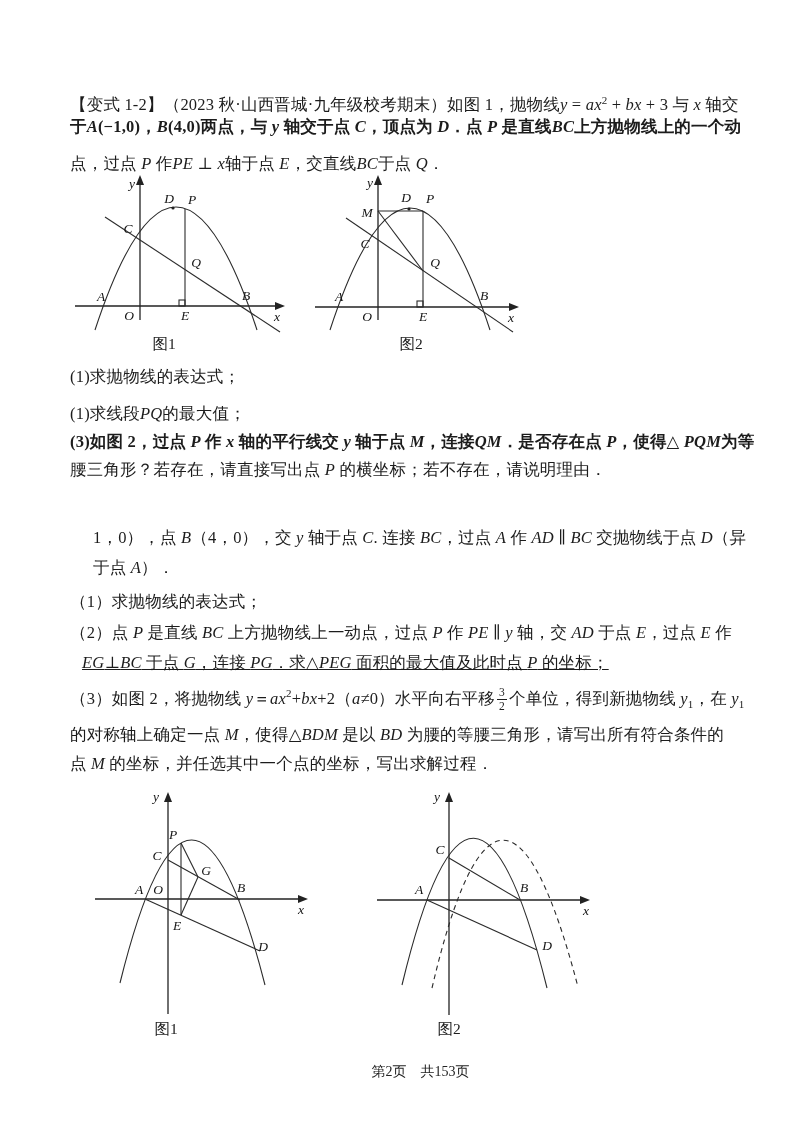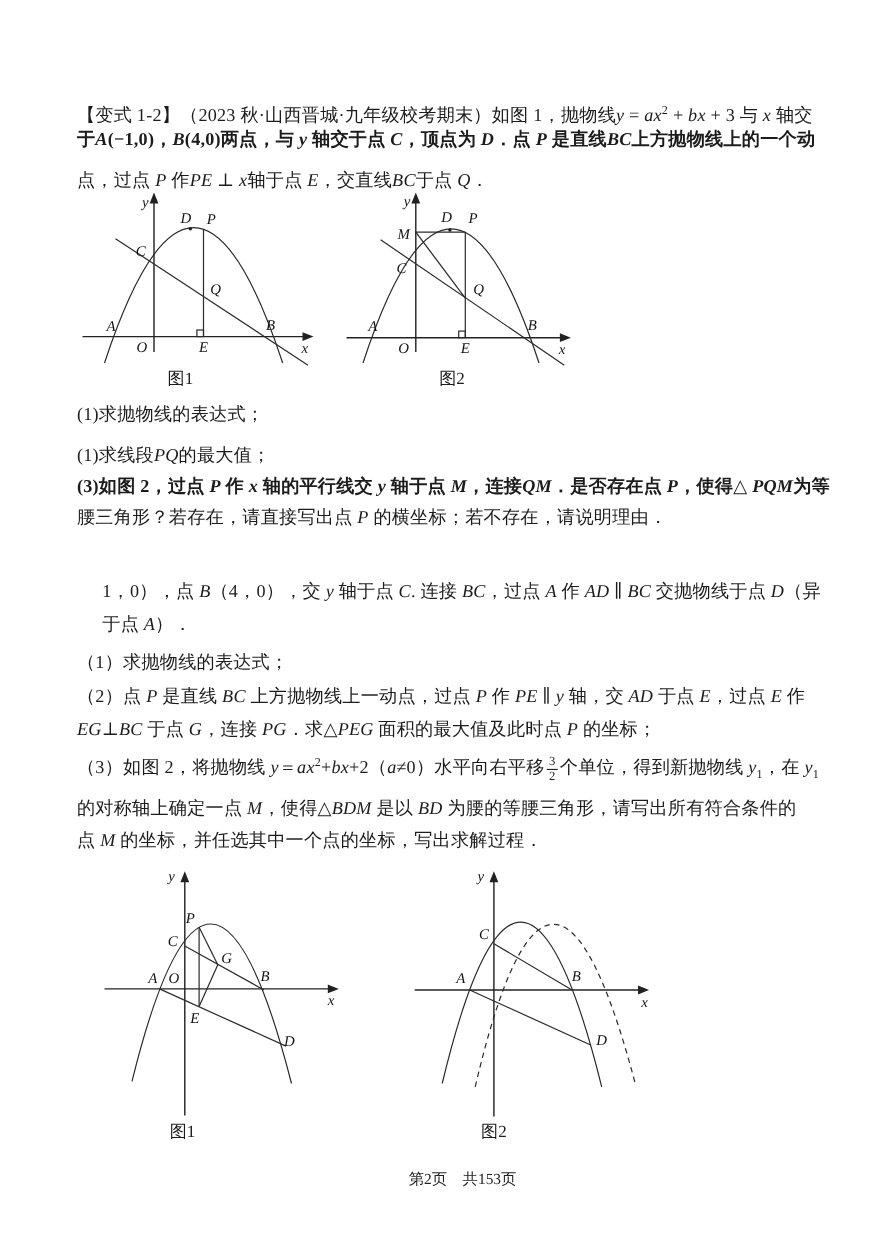--- a/index.html
+++ b/index.html
@@ -88,21 +88,21 @@
   <div class="line" style="left:70px;top:366px;"><span>(1)求抛物线的表达式；</span></div>
   <div class="line" style="left:70px;top:403px;"><span>(1)求线段</span><span class="i">PQ</span><span>的最大值；</span></div>
   <div class="line" style="left:70px;top:431px;font-weight:bold;"><span>(3)如图 2，过点 </span><span class="i">P</span><span> 作 </span><span class="i">x</span><span> 轴的平行线交 </span><span class="i">y</span><span> 轴于点 </span><span class="i">M</span><span>，连接</span><span class="i">QM</span><span>．是否存在点 </span><span class="i">P</span><span>，使得△ </span><span class="i">PQM</span><span>为等</span></div>
   <div class="line" style="left:70px;top:459px;"><span>腰三角形？若存在，请直接写出点 </span><span class="i">P</span><span> 的横坐标；若不存在，请说明理由．</span></div>
 
   <div class="line" style="left:93px;top:527px;"><span>1，0），点 </span><span class="i">B</span><span>（4，0），交 </span><span class="i">y</span><span> 轴于点 </span><span class="i">C</span><span>. 连接 </span><span class="i">BC</span><span>，过点 </span><span class="i">A</span><span> 作 </span><span class="i">AD</span><span> ∥ </span><span class="i">BC</span><span> 交抛物线于点 </span><span class="i">D</span><span>（异</span></div>
   <div class="line" style="left:93px;top:557px;"><span>于点 </span><span class="i">A</span><span>）．</span></div>
 
   <div class="line" style="left:70px;top:591px;"><span>（1）求抛物线的表达式；</span></div>
   <div class="line" style="left:70px;top:622px;"><span>（2）点 </span><span class="i">P</span><span> 是直线 </span><span class="i">BC</span><span> 上方抛物线上一动点，过点 </span><span class="i">P</span><span> 作 </span><span class="i">PE</span><span> ∥ </span><span class="i">y</span><span> 轴，交 </span><span class="i">AD</span><span> 于点 </span><span class="i">E</span><span>，过点 </span><span class="i">E</span><span> 作</span></div>
-  <div class="line" style="left:70px;top:652px;"><span class="i">EG</span><span>⊥</span><span class="i">BC</span><span> 于点 </span><span class="i">G</span><span>，连接 </span><span class="i">PG</span><span>．求△</span><span class="i">PEG</span><span> 面积的最大值及此时点 </span><span class="i">P</span><span> 的坐标；</span></div>
+  <div class="line" style="left:82px;top:652px;text-decoration:underline;"><span class="i">EG</span><span>⊥</span><span class="i">BC</span><span> 于点 </span><span class="i">G</span><span>，连接 </span><span class="i">PG</span><span>．求△</span><span class="i">PEG</span><span> 面积的最大值及此时点 </span><span class="i">P</span><span> 的坐标；</span></div>
   <div class="line" style="left:70px;top:686px;"><span>（3）如图 2，将抛物线 </span><span class="i">y</span><span>＝</span><span class="i">ax</span><span class="sup">2</span><span>+</span><span class="i">bx</span><span>+2（</span><span class="i">a</span><span>≠0）水平向右平移</span><span class="frac"><span class="num">3</span><span class="den">2</span></span><span>个单位，得到新抛物线 </span><span class="i">y</span><span class="sub">1</span><span>，在 </span><span class="i">y</span><span class="sub">1</span></div>
   <div class="line" style="left:70px;top:724px;"><span>的对称轴上确定一点 </span><span class="i">M</span><span>，使得△</span><span class="i">BDM</span><span> 是以 </span><span class="i">BD</span><span> 为腰的等腰三角形，请写出所有符合条件的</span></div>
   <div class="line" style="left:70px;top:753px;"><span>点 </span><span class="i">M</span><span> 的坐标，并任选其中一个点的坐标，写出求解过程．</span></div>
 
   <svg class="fig" style="left:85px;top:788px;" width="235" height="232" viewBox="0 0 235 232">
     <g>
       <path class="axis" d="M83 12 V226"></path>
         <polygon class="arrow" points="83,4 79,14 87,14"></polygon>
       <path class="axis" d="M10 111 H216"></path>
         <polygon class="arrow" points="223,111 213,107 213,115"></polygon>

